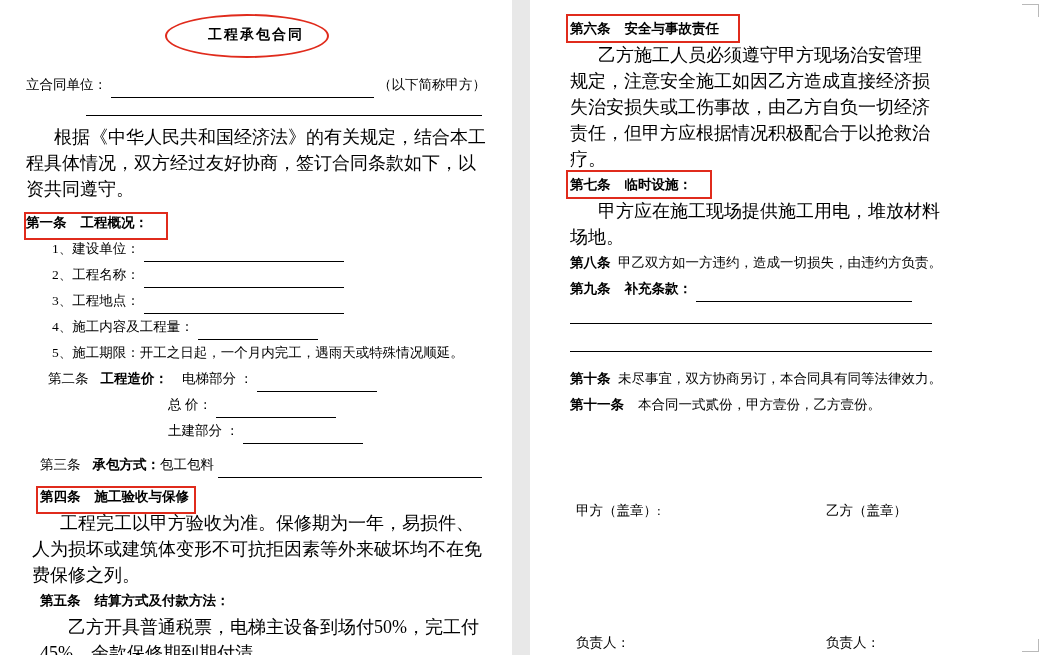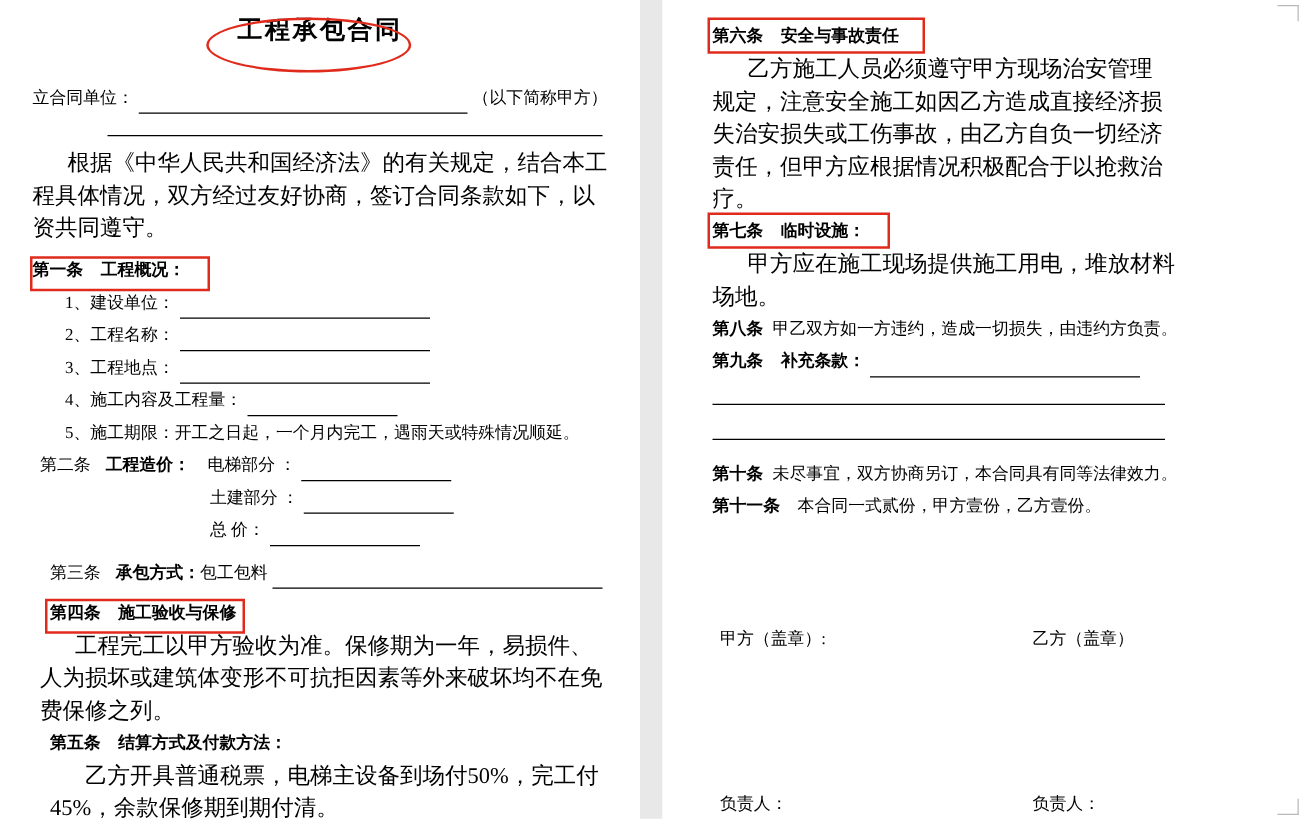--- a/index.html
+++ b/index.html
@@ -35,24 +35,24 @@
   
   .mark {
     position: absolute;
     border-color: #b9b9b9;
     border-style: solid;
     width: 16px;
     height: 12px;
   }
   .doc-title {
     text-align: center;
-    font-size: 20px;
+    font-size: 14px;
     font-weight: bold;
     letter-spacing: 2px;
-    margin-top: 2px;
+    margin-top: 18px;
     font-family: "Liberation Sans", "DejaVu Sans", sans-serif;
     position: relative;
     display: inline-block;
   }
   .title-wrap {
     text-align: center;
     margin-top: 8px;
     position: relative;
   }
   
@@ -202,34 +202,34 @@
   <div class="item">
     <span class="lbl">4、</span>
     <span class="lbl">施工内容及工程量：</span>
     <span class="fill-fixed" style="width:120px"></span>
   </div>
   <div class="item">
     <span class="lbl">5、</span>
     <span class="lbl">施工期限：开工之日起，一个月内完工，遇雨天或特殊情况顺延。</span>
   </div>
 
-  <div class="row" style="padding-left:32px">
+  <div class="row" style="padding-left:48px">
     <span class="lbl">第二条</span>
     <span style="display:inline-block;width:12px"></span>
     <span class="lbl" style="font-weight:bold; font-family:'Liberation Sans', sans-serif;">工程造价：</span>
     <span style="display:inline-block;width:14px"></span>
     <span class="lbl">电梯部分 ：</span>
     <span class="fill-fixed" style="width:120px"></span>
   </div>
   <div class="row" style="padding-left:168px">
+    <span class="lbl">总    价：</span>
+    <span class="fill-fixed" style="width:120px"></span>
+  </div>
+  <div class="row" style="padding-left:168px">
     <span class="lbl">土建部分 ：</span>
-    <span class="fill-fixed" style="width:120px"></span>
-  </div>
-  <div class="row" style="padding-left:168px">
-    <span class="lbl">总    价：</span>
     <span class="fill-fixed" style="width:120px"></span>
   </div>
 
   <div style="height:8px"></div>
 
   <div class="row" style="padding-left:40px">
     <span class="lbl">第三条</span>
     <span style="display:inline-block;width:12px"></span>
     <span class="lbl" style="font-weight:bold; font-family:'Liberation Sans', sans-serif;">承包方式：</span>
     <span class="lbl">包工包料</span>

